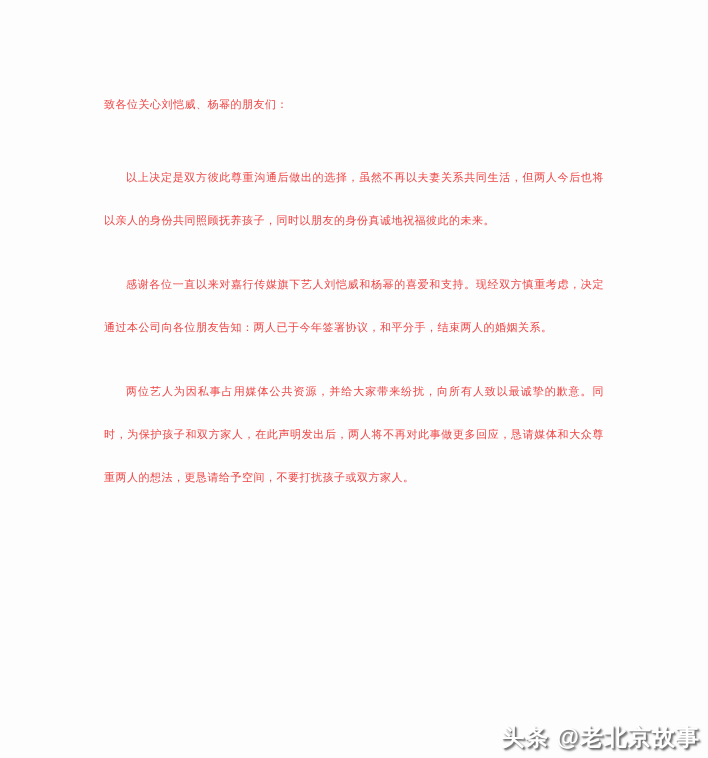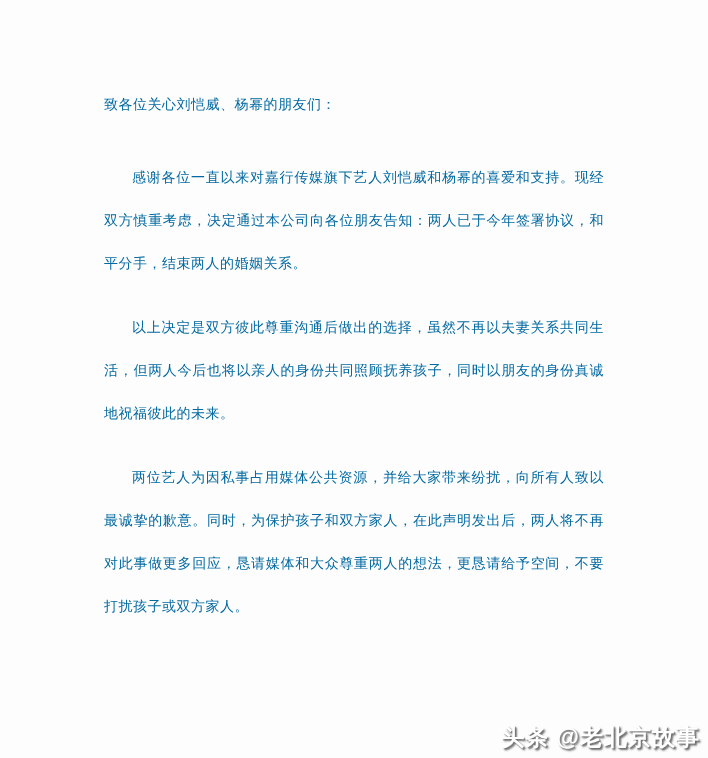--- a/index.html
+++ b/index.html
@@ -17,22 +17,22 @@
     position: relative;
     width: 708px;
     height: 758px;
     background: #fdfdfd;
   }
   .content {
     position: absolute;
     left: 104px;
     top: 83px;
     width: 500px;
-    color: #0369a1;
-    font-size: 14px;
+    color: #ef4444;
+    font-size: 11px;
     line-height: 43px;
     letter-spacing: 0.5px;
     text-align: justify;
   }
   .salutation {
     margin: 0 0 30px 0;
     text-indent: 0;
   }
   .para {
     margin: 0 0 21px 0;
@@ -56,21 +56,21 @@
     margin-top: 20px;
   }
 </style>
 </head>
 <body>
 
 <div class="page">
   <div class="content">
     <p class="salutation">致各位关心刘恺威、杨幂的朋友们：</p>
     <div>
+        <p class="para">以上决定是双方彼此尊重沟通后做出的选择，虽然不再以夫妻关系共同生活，但两人今后也将以亲人的身份共同照顾抚养孩子，同时以朋友的身份真诚地祝福彼此的未来。</p>
         <p class="para">感谢各位一直以来对嘉行传媒旗下艺人刘恺威和杨幂的喜爱和支持。现经双方慎重考虑，决定通过本公司向各位朋友告知：两人已于今年签署协议，和平分手，结束两人的婚姻关系。</p>
-        <p class="para">以上决定是双方彼此尊重沟通后做出的选择，虽然不再以夫妻关系共同生活，但两人今后也将以亲人的身份共同照顾抚养孩子，同时以朋友的身份真诚地祝福彼此的未来。</p>
         <p class="para">两位艺人为因私事占用媒体公共资源，并给大家带来纷扰，向所有人致以最诚挚的歉意。同时，为保护孩子和双方家人，在此声明发出后，两人将不再对此事做更多回应，恳请媒体和大众尊重两人的想法，更恳请给予空间，不要打扰孩子或双方家人。</p>
       </div>
   </div>
   <div class="watermark">
     <span>头条 @老北京故事</span>
   </div>
 </div>
 
 </body></html>

